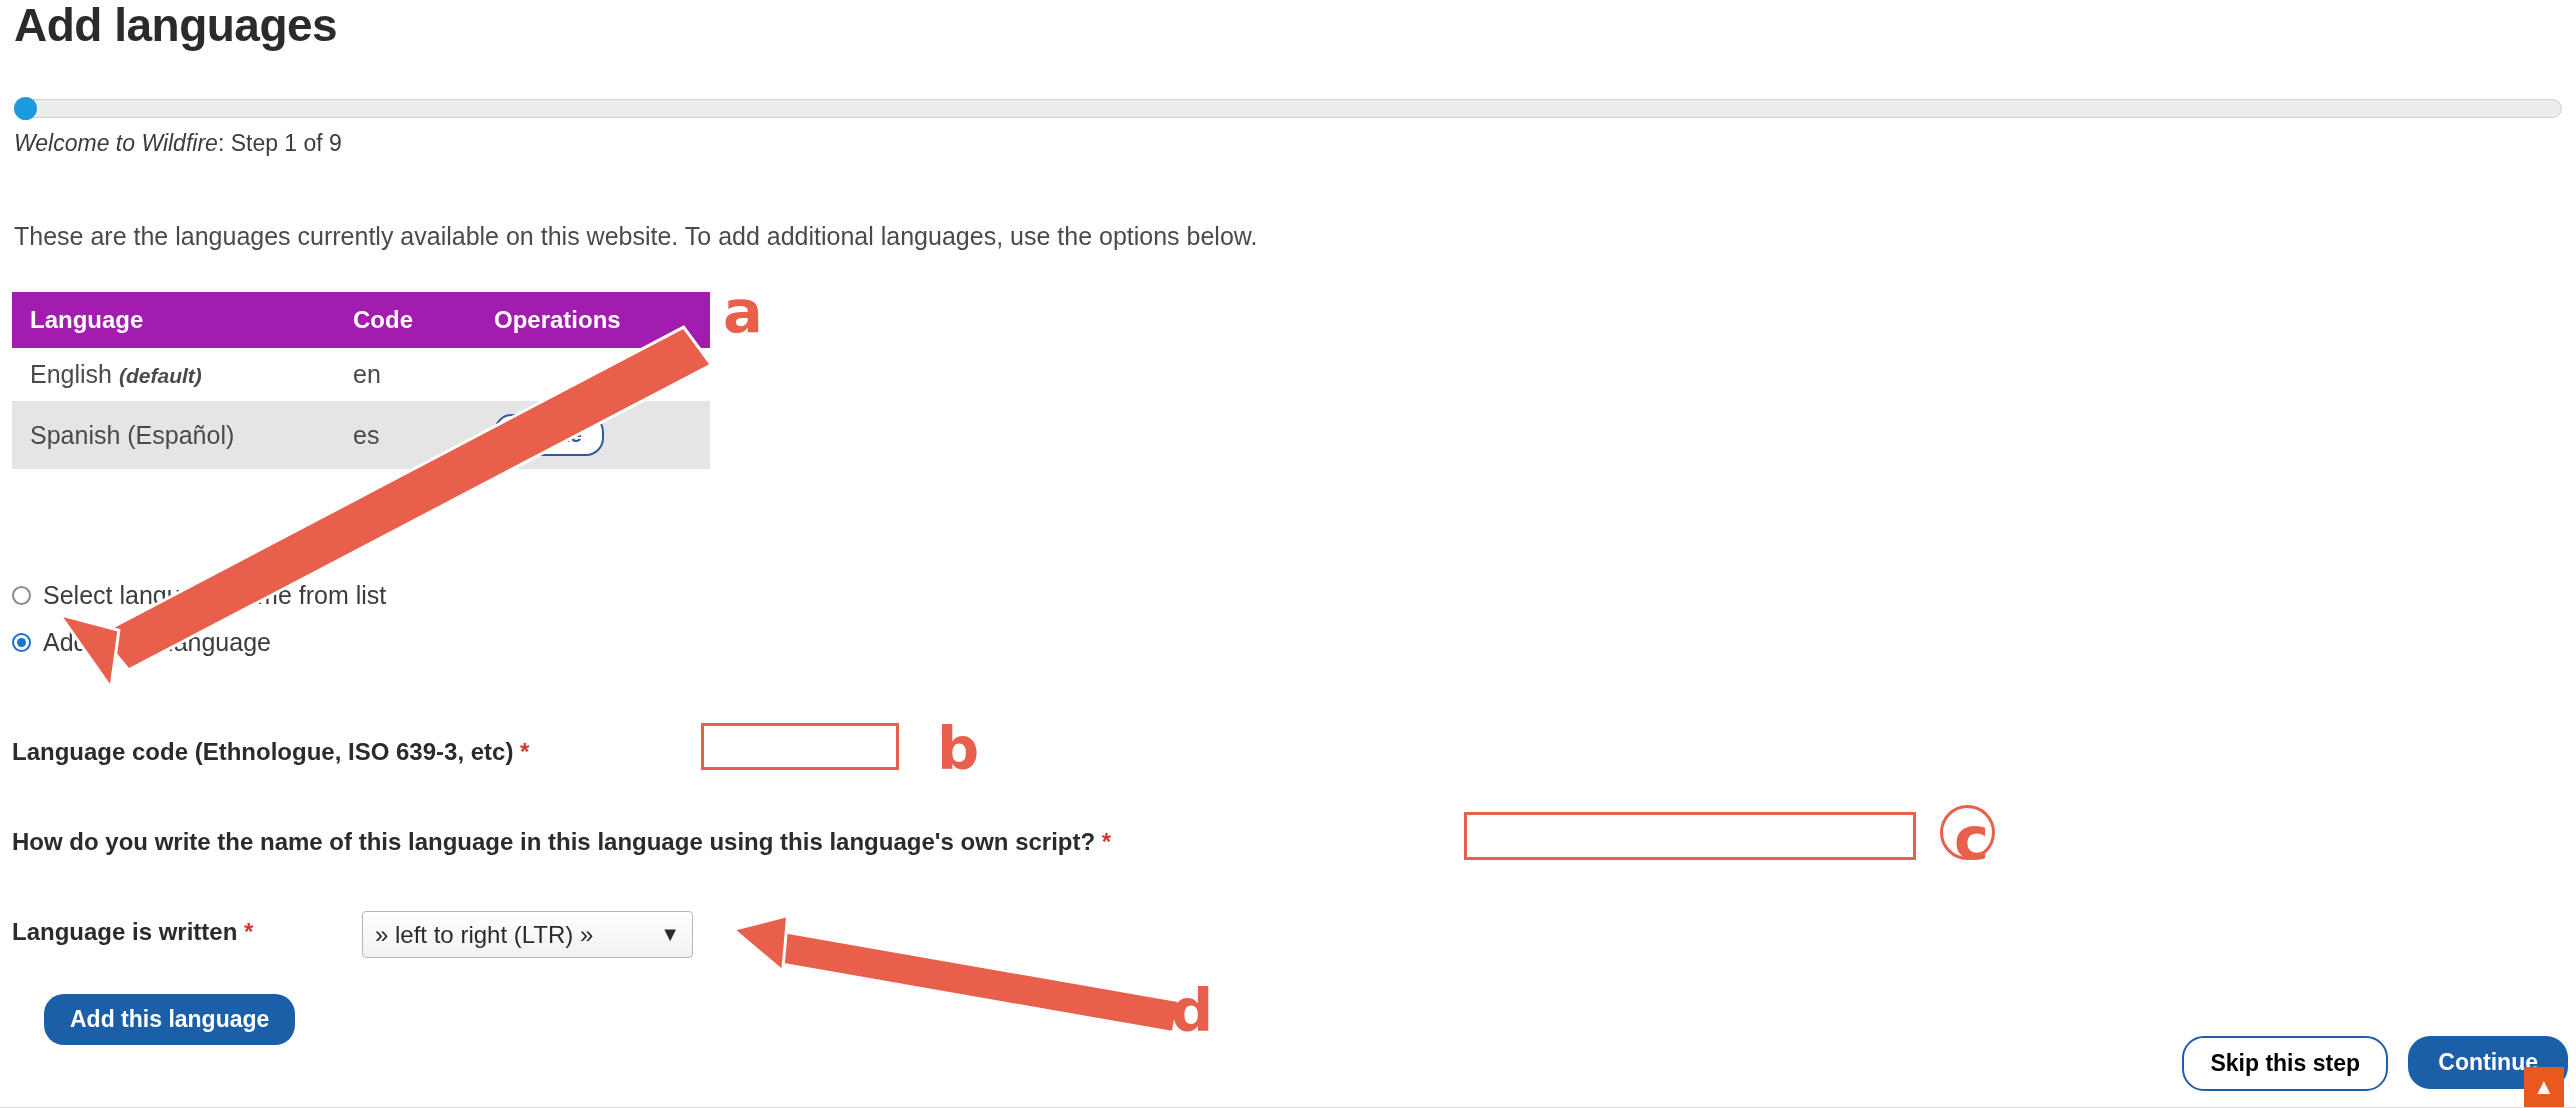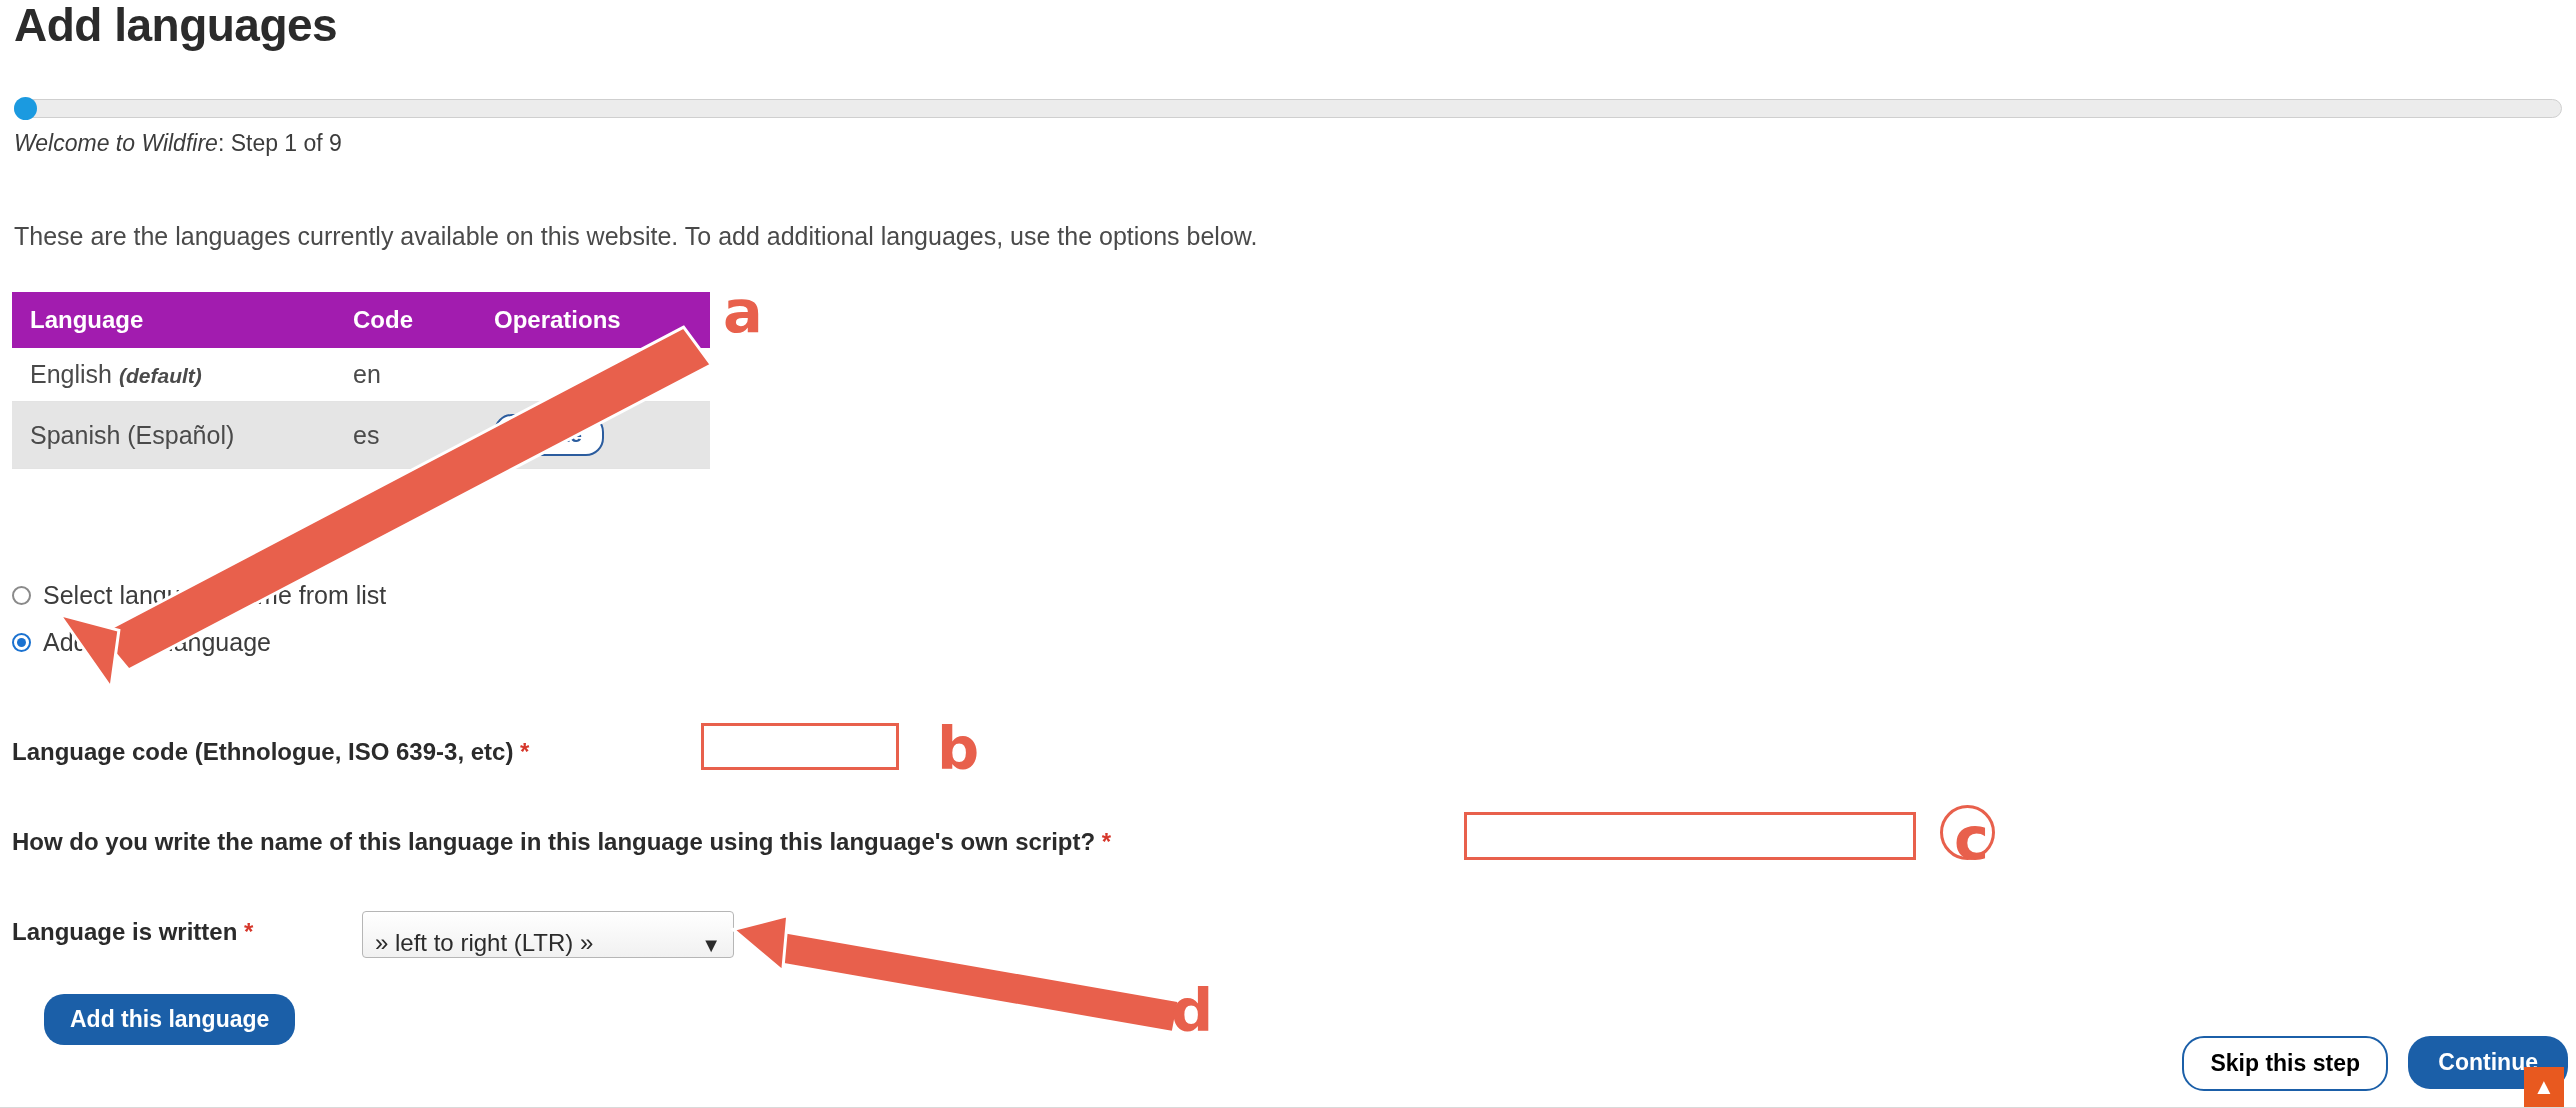--- a/index.html
+++ b/index.html
@@ -166,30 +166,30 @@
     background: #ffffff;
     box-sizing: border-box;
   }
   .inp-code   { left: 701px; top: 723px; width: 198px; height: 47px; }
   .inp-native { left: 1464px; top: 812px; width: 452px; height: 48px; }
 
   .select-box {
     position: absolute;
     left: 362px;
     top: 911px;
-    width: 372px;
+    width: 331px;
     height: 47px;
     border: 1px solid #b6b6b6;
     border-radius: 4px;
     background: linear-gradient(#ffffff, #f1f1f1);
     box-sizing: border-box;
     font-size: 24px;
     color: #2b2b2b;
     display: flex;
-    align-items: flex-end;
+    align-items: center;
     padding: 0 12px;
     cursor: pointer;
   }
   .select-caret {
     margin-left: auto;
     font-size: 20px;
     color: #2b2b2b;
   }
   .primary-btn {
     position: absolute;

